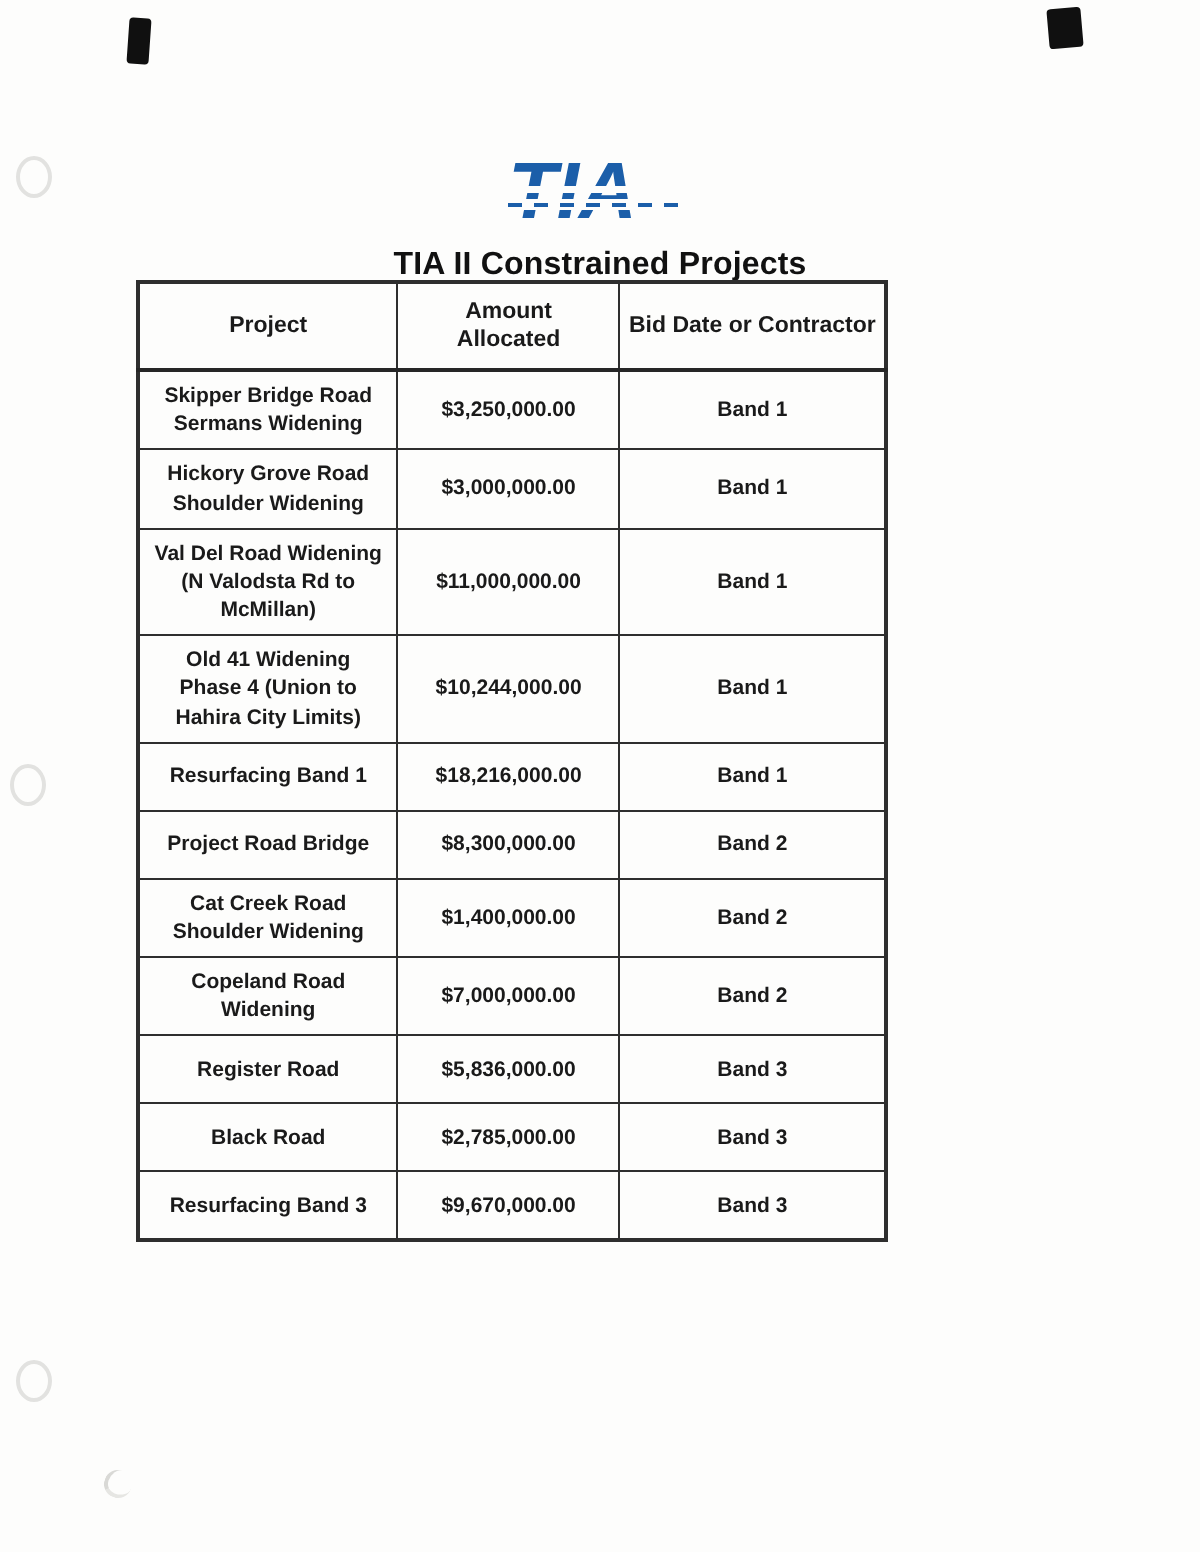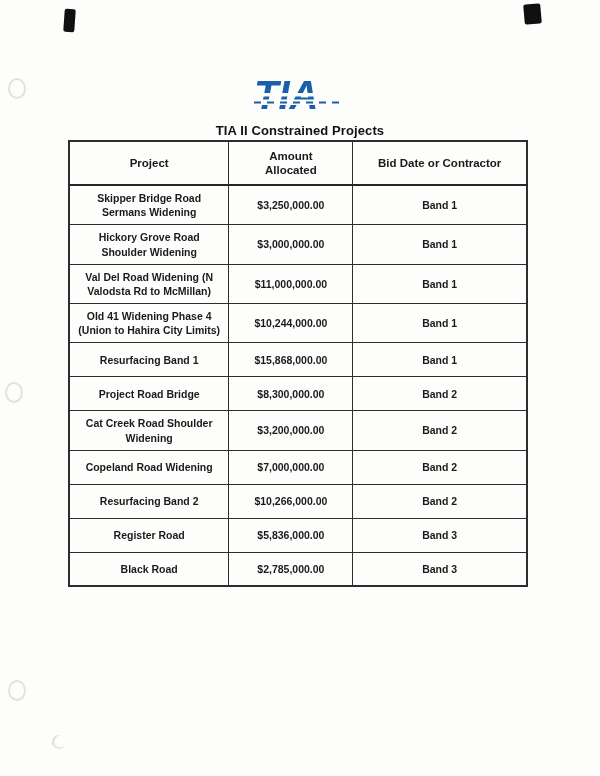--- a/index.html
+++ b/index.html
@@ -41,29 +41,29 @@
   }
   .logo { display: inline-block; line-height: 0; }
   .logo-text {
     font-family: "Liberation Sans", sans-serif;
     font-weight: bold; font-style: italic;
     font-size: 40px;
   }
   .doc-title {
     margin-top: 3px;
     font-weight: bold;
-    font-size: 13px;
+    font-size: 16px;
     color: #111111;
     letter-spacing: 0.1px;
   }
 
   
   table.projects {
     position: absolute; top: 140px; left: 68px;
-    width: 460px;
+    width: 376px;
     border-collapse: collapse;
     border: 2px solid #2e2e2e;
     background: transparent;
   }
   .projects th, .projects td {
     border: 1px solid #2e2e2e;
     text-align: center;
     vertical-align: middle;
     font-weight: bold;
     color: #1a1a1a;
@@ -155,58 +155,58 @@
   </tr>
 
   <tr>
     <td>Old 41 Widening Phase 4 (Union to Hahira City Limits)</td>
     <td>$10,244,000.00</td>
     <td>Band 1</td>
   </tr>
 
   <tr>
     <td>Resurfacing Band 1</td>
-    <td>$15,868,000.00</td>
+    <td>$18,216,000.00</td>
     <td>Band 1</td>
   </tr>
 
   <tr>
     <td>Project Road Bridge</td>
     <td>$8,300,000.00</td>
     <td>Band 2</td>
   </tr>
 
   <tr>
     <td>Cat Creek Road Shoulder Widening</td>
-    <td>$3,200,000.00</td>
+    <td>$1,400,000.00</td>
     <td>Band 2</td>
   </tr>
 
   <tr>
     <td>Copeland Road Widening</td>
     <td>$7,000,000.00</td>
     <td>Band 2</td>
   </tr>
 
 
-  <tr>
-    <td>Resurfacing Band 2</td>
-    <td>$10,266,000.00</td>
-    <td>Band 2</td>
-  </tr>
 
   <tr>
     <td>Register Road</td>
     <td>$5,836,000.00</td>
     <td>Band 3</td>
   </tr>
 
   <tr>
     <td>Black Road</td>
     <td>$2,785,000.00</td>
     <td>Band 3</td>
   </tr>
 
 
+  <tr>
+    <td>Resurfacing Band 3</td>
+    <td>$9,670,000.00</td>
+    <td>Band 3</td>
+  </tr>
 </tbody>
   </table>
 
 </div>
 
 </body></html>

